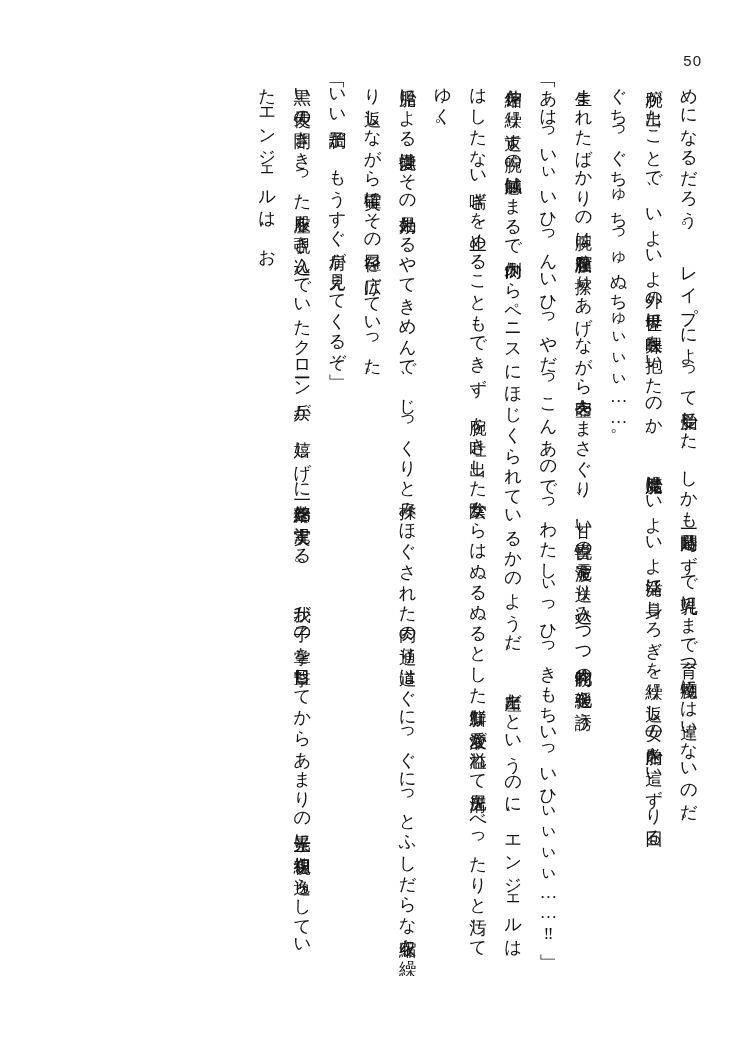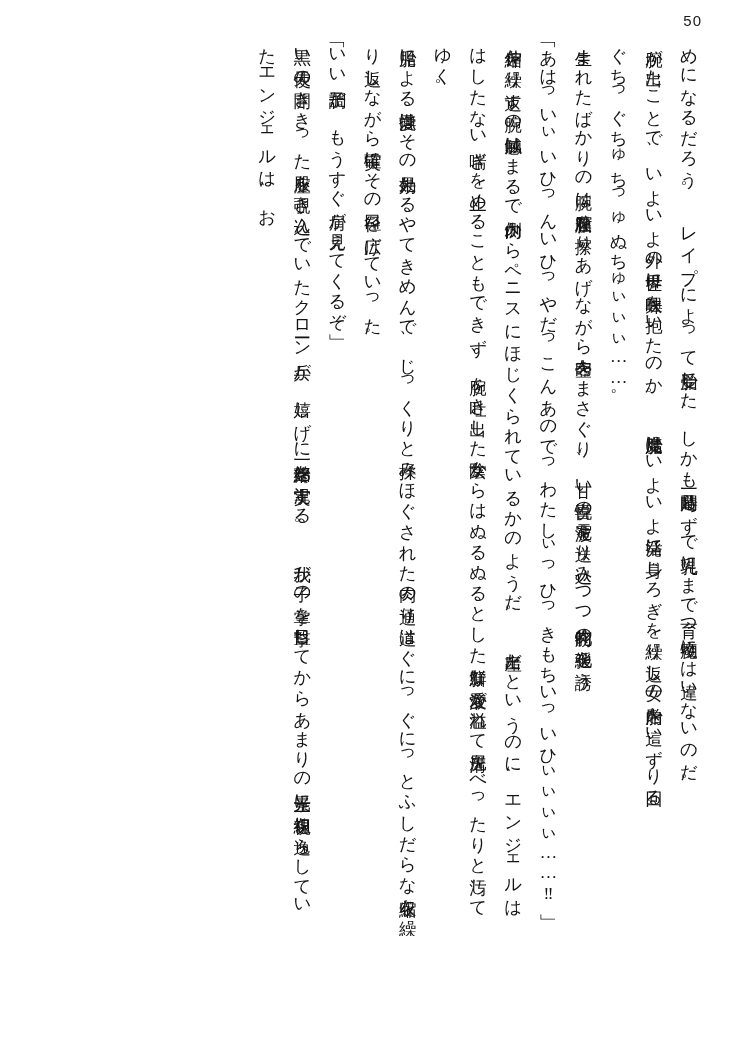--- a/index.html
+++ b/index.html
@@ -7,20 +7,21 @@
     padding: 0;
     background: #ffffff;
   }
   .page {
     position: relative;
     width: 736px;
     height: 936px;
     background: #ffffff;
     overflow: hidden;
     font-family: "Liberation Serif", "DejaVu Serif", serif;
+    margin-top: 40px;
   }
   .page-number {
     position: absolute;
     top: 12px;
     right: 34px;
     font-size: 15px;
     color: #1a1a1a;
     letter-spacing: 1px;
     font-family: "Liberation Sans", sans-serif;
   }

